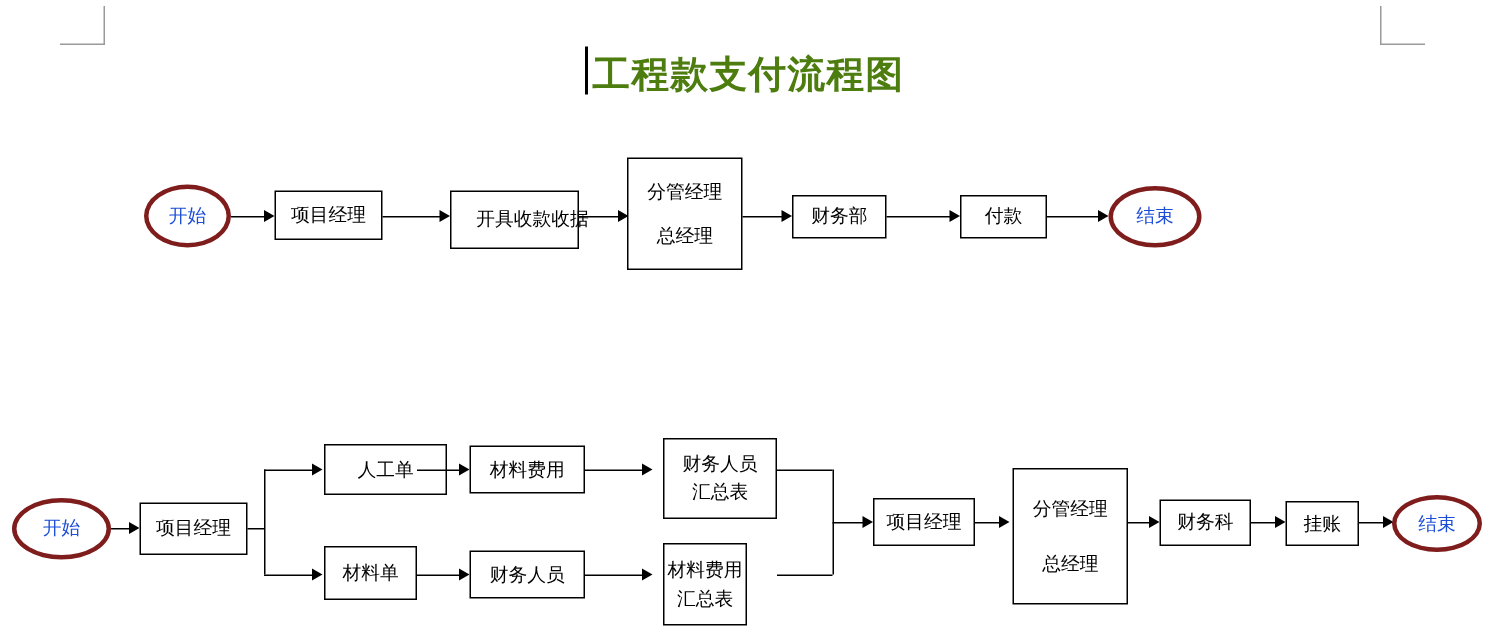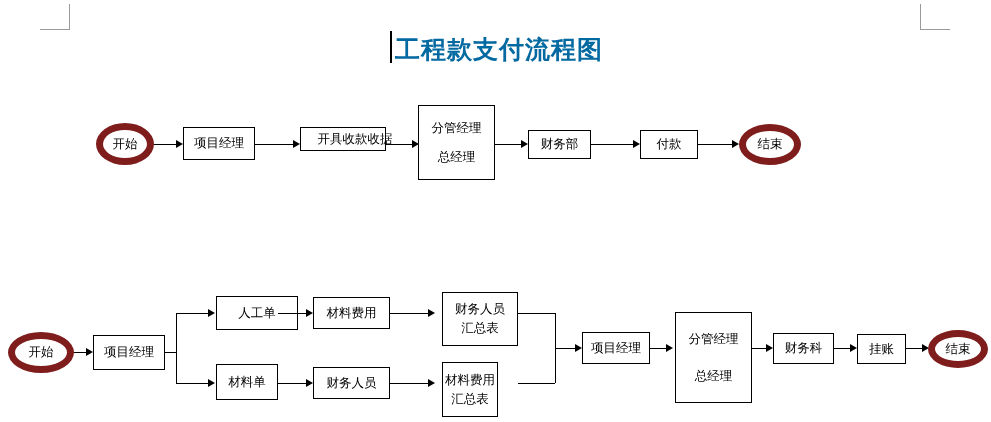--- a/index.html
+++ b/index.html
@@ -18,21 +18,21 @@
   .corner.tl i.h{left:0;bottom:0;width:30px;height:1px;}
   .corner.tl i.v{right:0;top:0;width:1px;height:26px;}
   .corner.tr i.h{right:0;bottom:0;width:30px;height:1px;}
   .corner.tr i.v{left:0;top:0;width:1px;height:26px;}
 
   
   .title{
     position:absolute;
     font-family:Liberation Serif, serif;
     font-weight:bold;
-    color:#0369a1;
+    color:#4d7c0f;
     white-space:nowrap;
     letter-spacing:1px;
   }
   #title-1{left:395px;top:33px;font-size:25px;}
   #title-2{left:352px;top:222px;font-size:24px;}
   .caret{
     position:absolute;left:390px;top:31px;
     width:2px;height:32px;background:#000;
   }
 
@@ -49,26 +49,26 @@
     font-family:"DejaVu Sans","Liberation Sans",sans-serif;
     font-size:12.5px;
     color:#000;
     line-height:1.15;
     white-space:nowrap;
   }
   .node.two-line{justify-content:space-around;padding:7px 0;}
   .node.two-line span{display:block;}
   .ellipse{
     position:absolute;
-    border:7px solid #7f1d1d;
+    border:3px solid #7f1d1d;
     border-radius:50%;
     background:#fff;
     box-sizing:border-box;
     display:flex;align-items:center;justify-content:center;
-    font-size:12.5px;color:#000000;white-space:nowrap;
+    font-size:12.5px;color:#1d4ed8;white-space:nowrap;
     font-family:"DejaVu Sans","Liberation Sans",sans-serif;
   }
 
   
   .ln{position:absolute;background:#000;}
   .ln.h{height:1px;}
   .ln.v{width:1px;}
   .arrow{
     position:absolute;
     width:0;height:0;
@@ -99,21 +99,21 @@
     <div class="ellipse" style="left:96px;top:123px;width:58px;height:42px;">开始</div>
 
     <div class="ln h" style="left:154px;top:144px;width:24px;"></div>
     <div class="arrow" style="left:176px;top:140px;"></div>
 
     <div class="node" style="left:183px;top:127px;width:72px;height:33px;">项目经理</div>
 
     <div class="ln h" style="left:255px;top:144px;width:40px;"></div>
     <div class="arrow" style="left:293px;top:140px;"></div>
 
-    <div class="node" style="left:300px;top:127px;width:86px;height:24px;padding-left:24px;">开具收款收据</div>
+    <div class="node" style="left:300px;top:127px;width:86px;height:39px;padding-left:24px;">开具收款收据</div>
 
     <div class="ln h" style="left:386px;top:144px;width:30px;"></div>
     <div class="arrow" style="left:412px;top:140px;"></div>
 
     <div class="node two-line" style="left:418px;top:105px;width:77px;height:75px;">
       <span>分管经理</span>
       <span>总经理</span>
     </div>
 
     <div class="ln h" style="left:495px;top:144px;width:28px;"></div>

